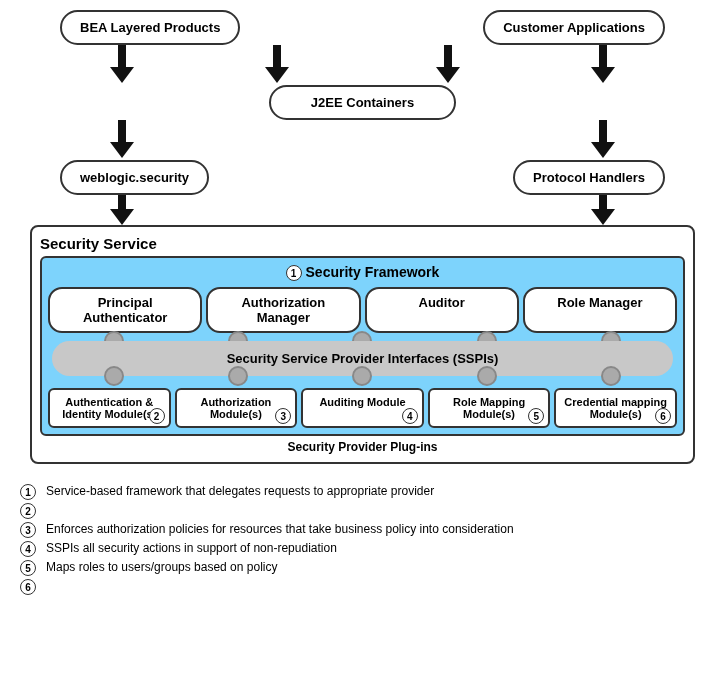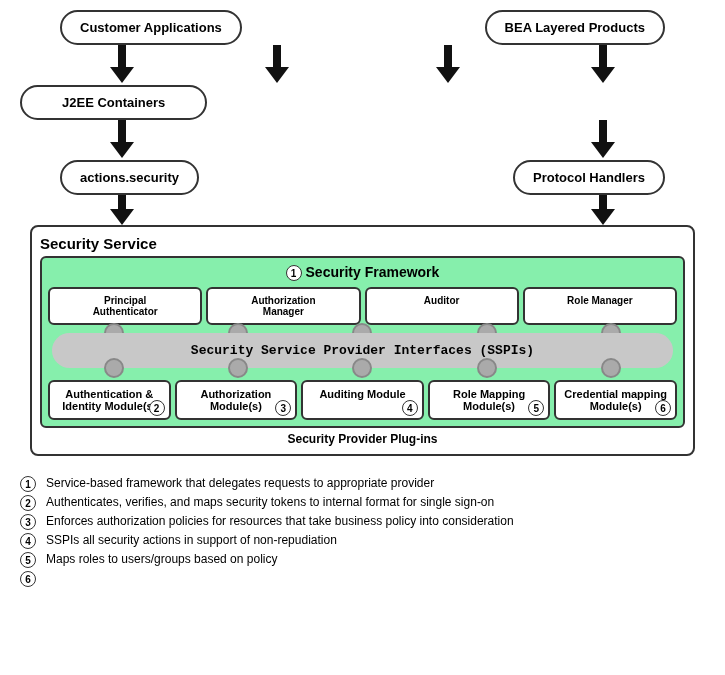--- a/index.html
+++ b/index.html
@@ -33,21 +33,21 @@
     }
     .security-service-title {
       font-size: 15px;
       font-weight: bold;
       margin-bottom: 4px;
     }
     .security-framework-box {
       border: 2px solid #333;
       border-radius: 6px;
       padding: 6px;
-      background: #86efac;
+      background: #7dd3fc;
       position: relative;
     }
     .security-framework-title {
       text-align: center;
       font-size: 14px;
       font-weight: bold;
       margin-bottom: 6px;
     }
     .circle-num {
       display: inline-flex;
@@ -63,24 +63,24 @@
       vertical-align: middle;
     }
     .managers-row {
       display: flex;
       justify-content: space-between;
       gap: 4px;
       margin-bottom: 8px;
     }
     .manager-box {
       border: 2px solid #333;
-      border-radius: 6px;
+      border-radius: 14px;
       padding: 6px 4px;
       text-align: center;
-      font-size: 10px;
+      font-size: 13px;
       font-weight: bold;
       flex: 1;
       background: #fff;
       min-width: 0;
     }
     
     .sspi-bar {
       background: #c8c8c8;
       border-radius: 30px;
       text-align: center;
@@ -151,25 +151,25 @@
       border-top: 16px solid #111;
     }
   </style>
 </head>
 <body>
 
 <div class="diagram-area">
 
   <div style="display:flex; justify-content:space-between; padding:0 40px; margin-bottom:0;">
     <div class="rounded-box">
+      <span>BEA Layered Products</span>
+    </div>
+    <div class="rounded-box">
       <span>Customer Applications</span>
     </div>
-    <div class="rounded-box">
-      <span>BEA Layered Products</span>
-    </div>
   </div>
 
   <div style="display:flex; justify-content:space-between; padding:0 90px; position:relative; height:40px;">
 
     <div class="thick-arrow" style="align-items:center;">
       <div class="thick-line" style="height:22px;"></div>
       <div class="thick-head"></div>
     </div>
 
     <div style="position:absolute; left:245px; top:0; display:flex; flex-direction:column; align-items:center;">
@@ -181,21 +181,21 @@
       <div class="thick-line" style="height:22px;"></div>
       <div class="thick-head"></div>
     </div>
 
     <div class="thick-arrow" style="align-items:center;">
       <div class="thick-line" style="height:22px;"></div>
       <div class="thick-head"></div>
     </div>
   </div>
 
-  <div style="display:flex; margin-bottom:0;">
+  <div style="display:flex; justify-content:center; margin-bottom:0;">
     <div class="rounded-box" style="padding:8px 40px;">
       <span>J2EE Containers</span>
     </div>
   </div>
 
   <div style="display:flex; justify-content:space-between; padding:0 90px; position:relative; height:40px;">
     <div class="thick-arrow" style="align-items:center;">
       <div class="thick-line" style="height:22px;"></div>
       <div class="thick-head"></div>
     </div>
@@ -203,21 +203,21 @@
       
     </div>
     <div class="thick-arrow" style="align-items:center;">
       <div class="thick-line" style="height:22px;"></div>
       <div class="thick-head"></div>
     </div>
   </div>
 
   <div style="display:flex; justify-content:space-between; padding:0 40px; margin-bottom:0;">
     <div class="rounded-box">
-      <span>actions.security</span>
+      <span>weblogic.security</span>
     </div>
     <div class="rounded-box">
       <span>Protocol Handlers</span>
     </div>
   </div>
 
   <div style="display:flex; justify-content:space-between; padding:0 90px; position:relative; height:30px;">
     <div class="thick-arrow" style="align-items:center;">
       <div class="thick-line" style="height:14px;"></div>
       <div class="thick-head"></div>
@@ -247,21 +247,21 @@
           <span>Authorization<br>Manager</span>
         </div>
         <div class="manager-box">
           <span>Auditor</span>
         </div>
         <div class="manager-box">
           <span>Role Manager</span>
         </div>
       </div>
 
-      <div style="position:relative; margin: 0 4px; font-family: Liberation Mono, monospace;">
+      <div style="position:relative; margin: 0 4px;">
 
         <div style="display:flex; justify-content:space-around; position:absolute; top:-10px; left:0; right:0; pointer-events:none;">
           <div style="width:20px; height:20px; background:#aaa; border-radius:50%; border:2px solid #888;"></div>
           <div style="width:20px; height:20px; background:#aaa; border-radius:50%; border:2px solid #888;"></div>
           <div style="width:20px; height:20px; background:#aaa; border-radius:50%; border:2px solid #888;"></div>
           <div style="width:20px; height:20px; background:#aaa; border-radius:50%; border:2px solid #888;"></div>
           <div style="width:20px; height:20px; background:#aaa; border-radius:50%; border:2px solid #888;"></div>
         </div>
         <div class="sspi-bar">
           <span>Security Service Provider Interfaces (SSPIs)</span>
@@ -312,21 +312,20 @@
   <div class="legend-item">
     <span class="legend-num">
       <span class="circle-num">1</span>
     </span>
     <span>Service-based framework that delegates requests to appropriate provider</span>
   </div>
   <div class="legend-item">
     <span class="legend-num">
       <span class="circle-num">2</span>
     </span>
-    <span>Authenticates, verifies, and maps security tokens to internal format for single sign-on</span>
   </div>
   <div class="legend-item">
     <span class="legend-num">
       <span class="circle-num">3</span>
     </span>
     <span>Enforces authorization policies for resources that take business policy into consideration</span>
   </div>
   <div class="legend-item">
     <span class="legend-num">
       <span class="circle-num">4</span>

